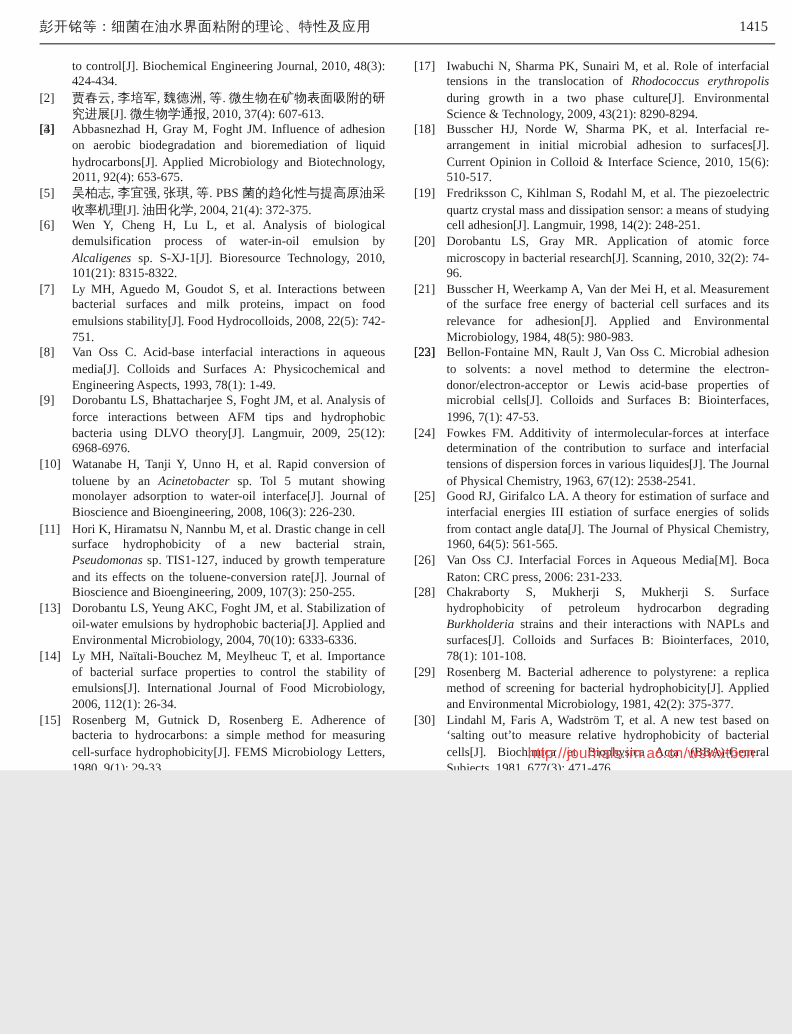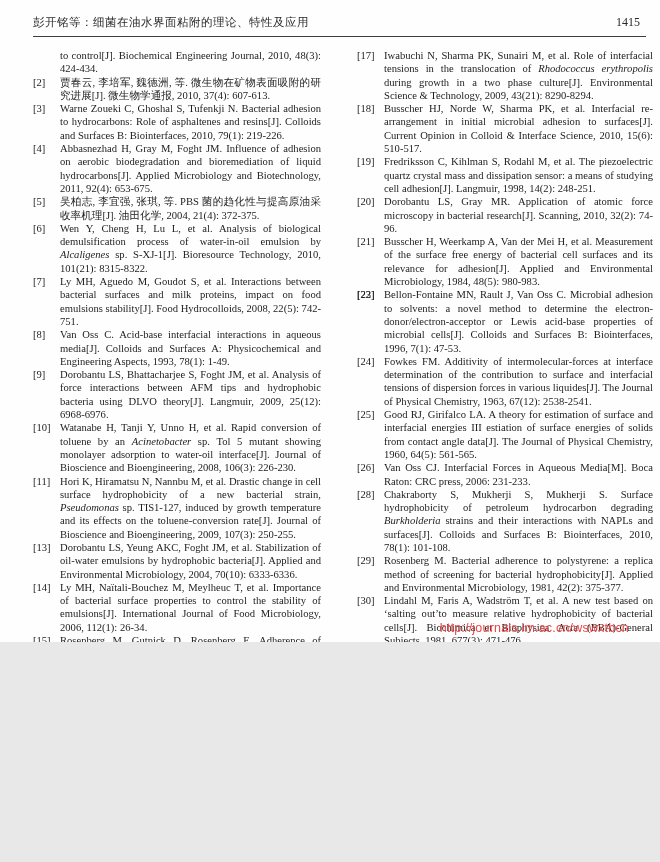--- a/index.html
+++ b/index.html
@@ -18,21 +18,21 @@
     font-size:11.5px;color:#2a2a2a;
   }
   .running-title{letter-spacing:0.5px;}
   .page-number{font-size:12px;}
   .header-rule{
     position:absolute;top:36px;left:33px;right:14px;
     border-top:1.5px solid #3d3d3d;height:0;
   }
   .content{
     position:absolute;top:49px;left:33px;
-    display:flex;gap:36px;
+    display:flex;gap:24px;
   }
   .col{width:288px;}
   .col.right{width:296px;}
   .ref{
     position:relative;
     padding-left:27px;
     font-size:10.6px;
     line-height:13.3px;
     text-align:justify;
   }
@@ -52,21 +52,21 @@
   <div class="header">
     <span class="running-title">彭开铭等：细菌在油水界面粘附的理论、特性及应用</span>
     <span class="page-number">1415</span>
   </div>
   <div class="header-rule"></div>
 
   <div class="content">
     <div class="col left" id="col-left">
         <div class="ref"><span class="ref-label"></span><span class="ref-text">to control[J]. Biochemical Engineering Journal, 2010, 48(3): 424-434.</span></div>
         <div class="ref"><span class="ref-label">[2]</span><span class="ref-text">贾春云, 李培军, 魏德洲, 等. 微生物在矿物表面吸附的研究进展[J]. 微生物学通报, 2010, 37(4): 607-613.</span></div>
-        <div class="ref"><span class="ref-label">[3]</span><span class="ref-text">Warne Zoueki C, Ghoshal S, Tufenkji N. Bacterial adhesion to hydrocarbons: Role of asphaltenes and resins[J]. Colloids and Surfaces B: Biointerfaces, 2010, 79(1): 219-226.</span></div>
+        <div class="ref"><span class="ref-label">[3]</span></div>
         <div class="ref"><span class="ref-label">[4]</span><span class="ref-text">Abbasnezhad H, Gray M, Foght JM. Influence of adhesion on aerobic biodegradation and bioremediation of liquid hydrocarbons[J]. Applied Microbiology and Biotechnology, 2011, 92(4): 653-675.</span></div>
         <div class="ref"><span class="ref-label">[5]</span><span class="ref-text">吴柏志, 李宜强, 张琪, 等. PBS 菌的趋化性与提高原油采收率机理[J]. 油田化学, 2004, 21(4): 372-375.</span></div>
         <div class="ref"><span class="ref-label">[6]</span><span class="ref-text">Wen Y, Cheng H, Lu L, et al. Analysis of biological demulsification process of water-in-oil emulsion by <i>Alcaligenes</i> sp. S-XJ-1[J]. Bioresource Technology, 2010, 101(21): 8315-8322.</span></div>
         <div class="ref"><span class="ref-label">[7]</span><span class="ref-text">Ly MH, Aguedo M, Goudot S, et al. Interactions between bacterial surfaces and milk proteins, impact on food emulsions stability[J]. Food Hydrocolloids, 2008, 22(5): 742-751.</span></div>
         <div class="ref"><span class="ref-label">[8]</span><span class="ref-text">Van Oss C. Acid-base interfacial interactions in aqueous media[J]. Colloids and Surfaces A: Physicochemical and Engineering Aspects, 1993, 78(1): 1-49.</span></div>
         <div class="ref"><span class="ref-label">[9]</span><span class="ref-text">Dorobantu LS, Bhattacharjee S, Foght JM, et al. Analysis of force interactions between AFM tips and hydrophobic bacteria using DLVO theory[J]. Langmuir, 2009, 25(12): 6968-6976.</span></div>
         <div class="ref"><span class="ref-label">[10]</span><span class="ref-text">Watanabe H, Tanji Y, Unno H, et al. Rapid conversion of toluene by an <i>Acinetobacter</i> sp. Tol 5 mutant showing monolayer adsorption to water-oil interface[J]. Journal of Bioscience and Bioengineering, 2008, 106(3): 226-230.</span></div>
         <div class="ref"><span class="ref-label">[11]</span><span class="ref-text">Hori K, Hiramatsu N, Nannbu M, et al. Drastic change in cell surface hydrophobicity of a new bacterial strain, <i>Pseudomonas</i> sp. TIS1-127, induced by growth temperature and its effects on the toluene-conversion rate[J]. Journal of Bioscience and Bioengineering, 2009, 107(3): 250-255.</span></div>
         <div class="ref"><span class="ref-label">[13]</span><span class="ref-text">Dorobantu LS, Yeung AKC, Foght JM, et al. Stabilization of oil-water emulsions by hydrophobic bacteria[J]. Applied and Environmental Microbiology, 2004, 70(10): 6333-6336.</span></div>
         <div class="ref"><span class="ref-label">[14]</span><span class="ref-text">Ly MH, Naïtali-Bouchez M, Meylheuc T, et al. Importance of bacterial surface properties to control the stability of emulsions[J]. International Journal of Food Microbiology, 2006, 112(1): 26-34.</span></div>

